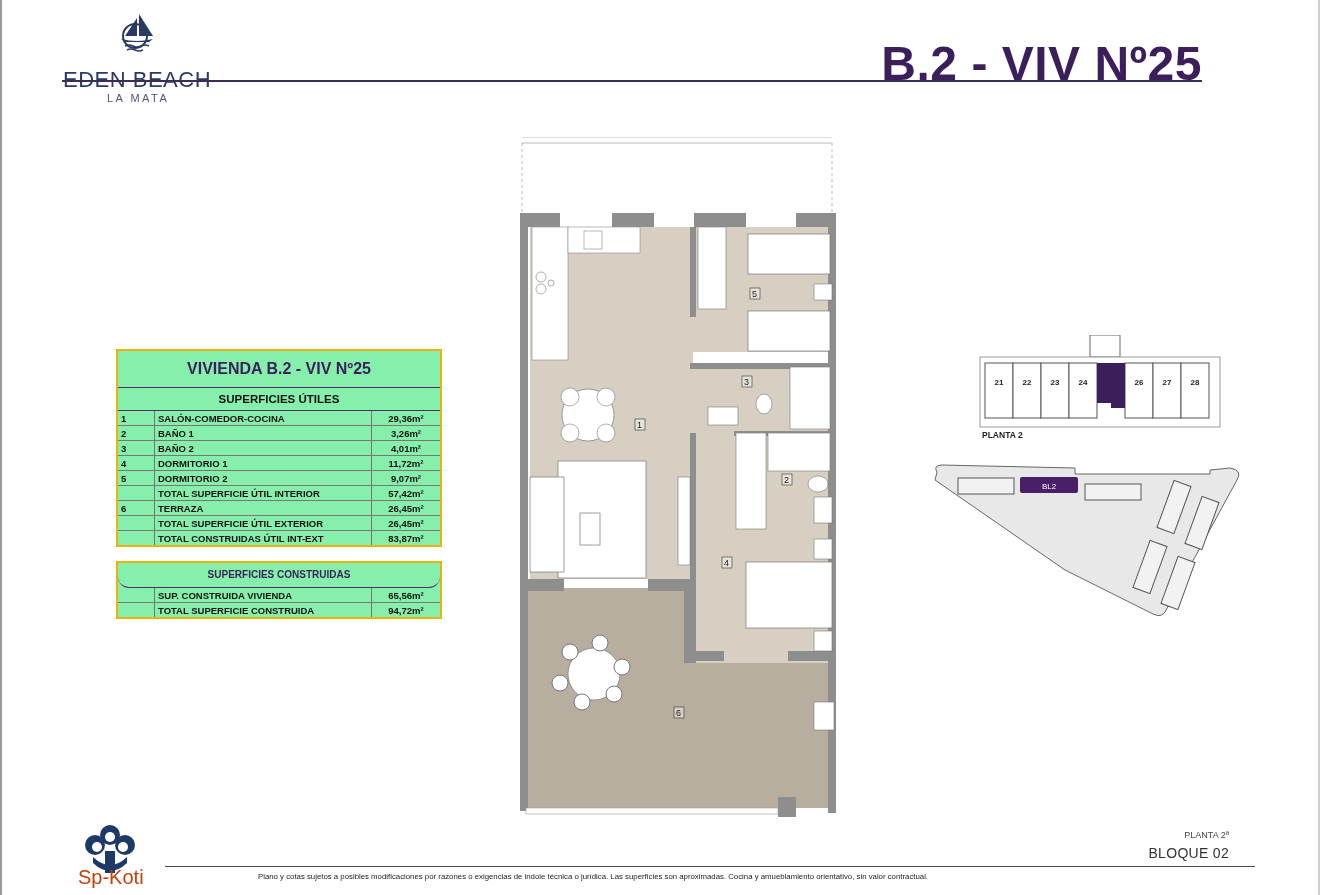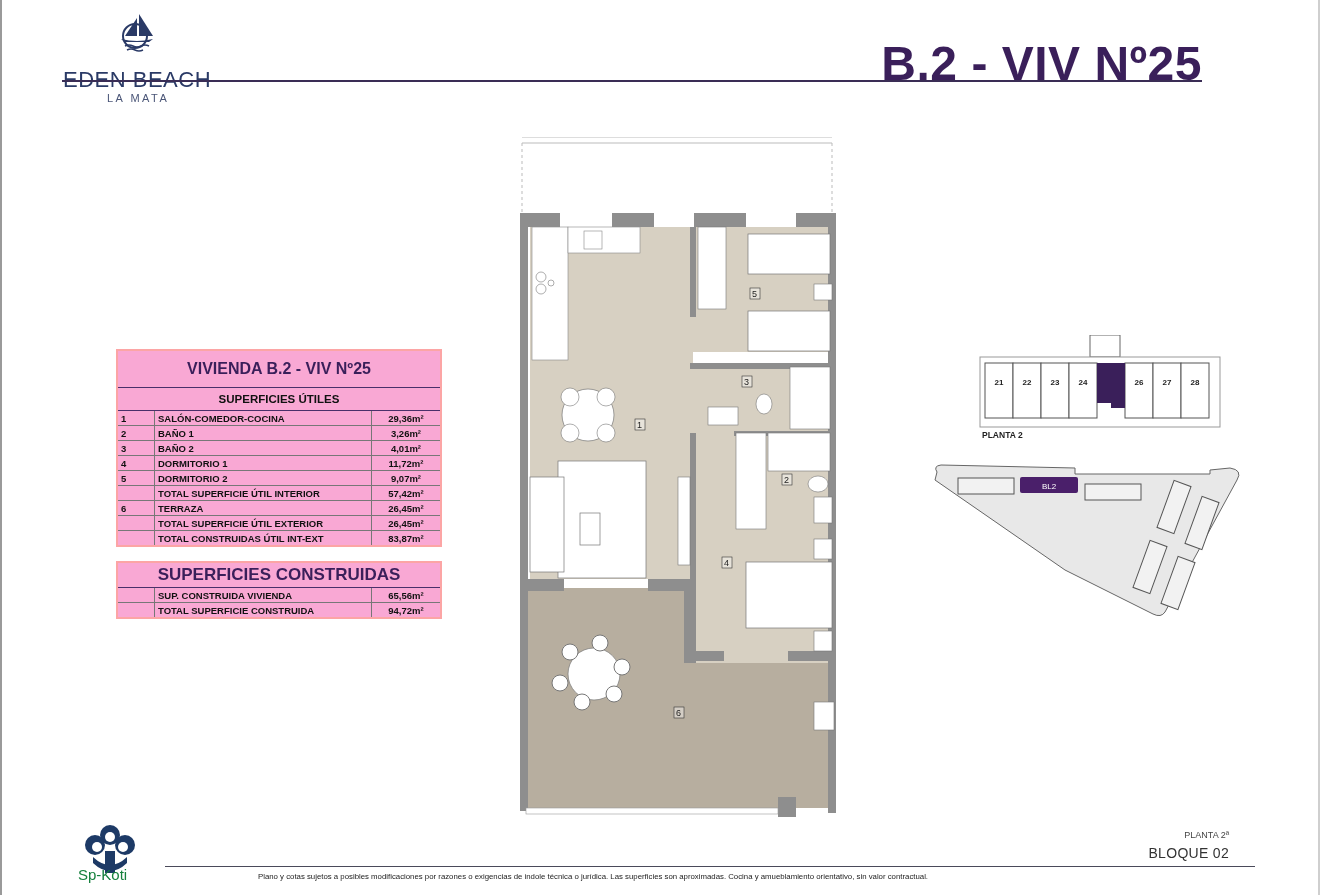--- a/index.html
+++ b/index.html
@@ -11,39 +11,39 @@
   
   .logo { position:absolute; left:60px; top:12px; width:150px; height:85px; }
   .logo-boat { position:absolute; left:55px; top:0; width:44px; height:42px; }
   .logo-title { position:absolute; left:3px; top:55px; font-size:22px; letter-spacing:0.5px; color:#2a3a66; font-weight:normal; white-space:nowrap; }
   .logo-sub { position:absolute; left:47px; top:80px; font-size:11px; letter-spacing:2.5px; color:#4a5577; white-space:nowrap; }
   .header-line { position:absolute; left:62px; top:80px; width:1140px; height:2px; background:#3a2d55; }
 
   .doc-title { position:absolute; right:118px; top:36px; font-size:48px; font-weight:bold; color:#3a1f5a; letter-spacing:0.5px; white-space:nowrap; }
 
   
-  .tbl { position:absolute; border:2px solid #fca5a5; background:#f9a8d4; }
+  .tbl { position:absolute; border:2px solid #eab308; background:#86efac; }
   .tbl .title-row { text-align:center; color:#3a1f5a; font-weight:bold; font-size:16px; border-bottom:1px solid #4a2f6a; }
   .tbl .sub-row { text-align:center; color:#111; font-weight:bold; font-size:11.5px; border-bottom:1px solid #4a2f6a; }
   .tbl table { border-collapse:collapse; width:100%; }
   .tbl td { border-top:1px solid #777; font-size:9.5px; font-weight:bold; color:#111; height:14px; padding:0 3px; }
   .tbl td.num { width:30px; border-right:1px solid #777; }
   .tbl td.val { width:62px; border-left:1px solid #777; text-align:center; }
   .tbl tr:first-child td { border-top:none; }
 
   
   .plan { position:absolute; left:518px; top:137px; width:326px; height:680px; }
 
   .keyplan { position:absolute; left:975px; top:335px; width:250px; height:110px; }
   .planta-label { position:absolute; left:982px; top:430px; font-size:8.5px; font-weight:bold; color:#222; }
   .siteplan { position:absolute; left:925px; top:460px; width:325px; height:160px; }
 
   
   .footer-logo { position:absolute; left:75px; top:813px; width:70px; height:75px; }
-  .footer-logo-text { position:absolute; left:78px; top:866px; font-size:15px; color:#15803d; white-space:nowrap; }
+  .footer-logo-text { position:absolute; left:78px; top:866px; font-size:20px; color:#c2410c; white-space:nowrap; }
   .footer-line { position:absolute; left:165px; top:866px; width:1090px; height:1px; background:#4a4a5a; }
   .disclaimer { position:absolute; left:258px; top:872px; font-size:7.8px; color:#222; white-space:nowrap; }
   .planta-floor { position:absolute; right:91px; top:830px; font-size:9px; color:#444;text-align:center; }
   .bloque { position:absolute; right:91px; top:845px; font-size:14px; color:#333; letter-spacing:0.3px; }
 </style>
 </head>
 <body>
 
 <div class="page-edge-left"></div>
 <div class="page-edge-right"></div>
@@ -111,21 +111,21 @@
       <tr>
           <td class="num"></td>
           <td>TOTAL CONSTRUIDAS ÚTIL INT-EXT</td>
           <td class="val">83,87m²</td>
         </tr>
     </tbody>
   </table>
 </div>
 
 <div class="tbl" style="left:116px; top:561px; width:322px;">
-  <div class="title-row" style="height:24px; line-height:24px; font-size:17px;">SUPERFICIES CONSTRUIDAS</div>
+  <div class="title-row" style="height:24px; line-height:24px; font-size:10px;border-radius:11px;">SUPERFICIES CONSTRUIDAS</div>
   <table>
     <tbody>
       <tr>
           <td class="num"></td>
           <td>SUP. CONSTRUIDA VIVIENDA</td>
           <td class="val">65,56m²</td>
         </tr>
       <tr>
           <td class="num"></td>
           <td>TOTAL SUPERFICIE CONSTRUIDA</td>

